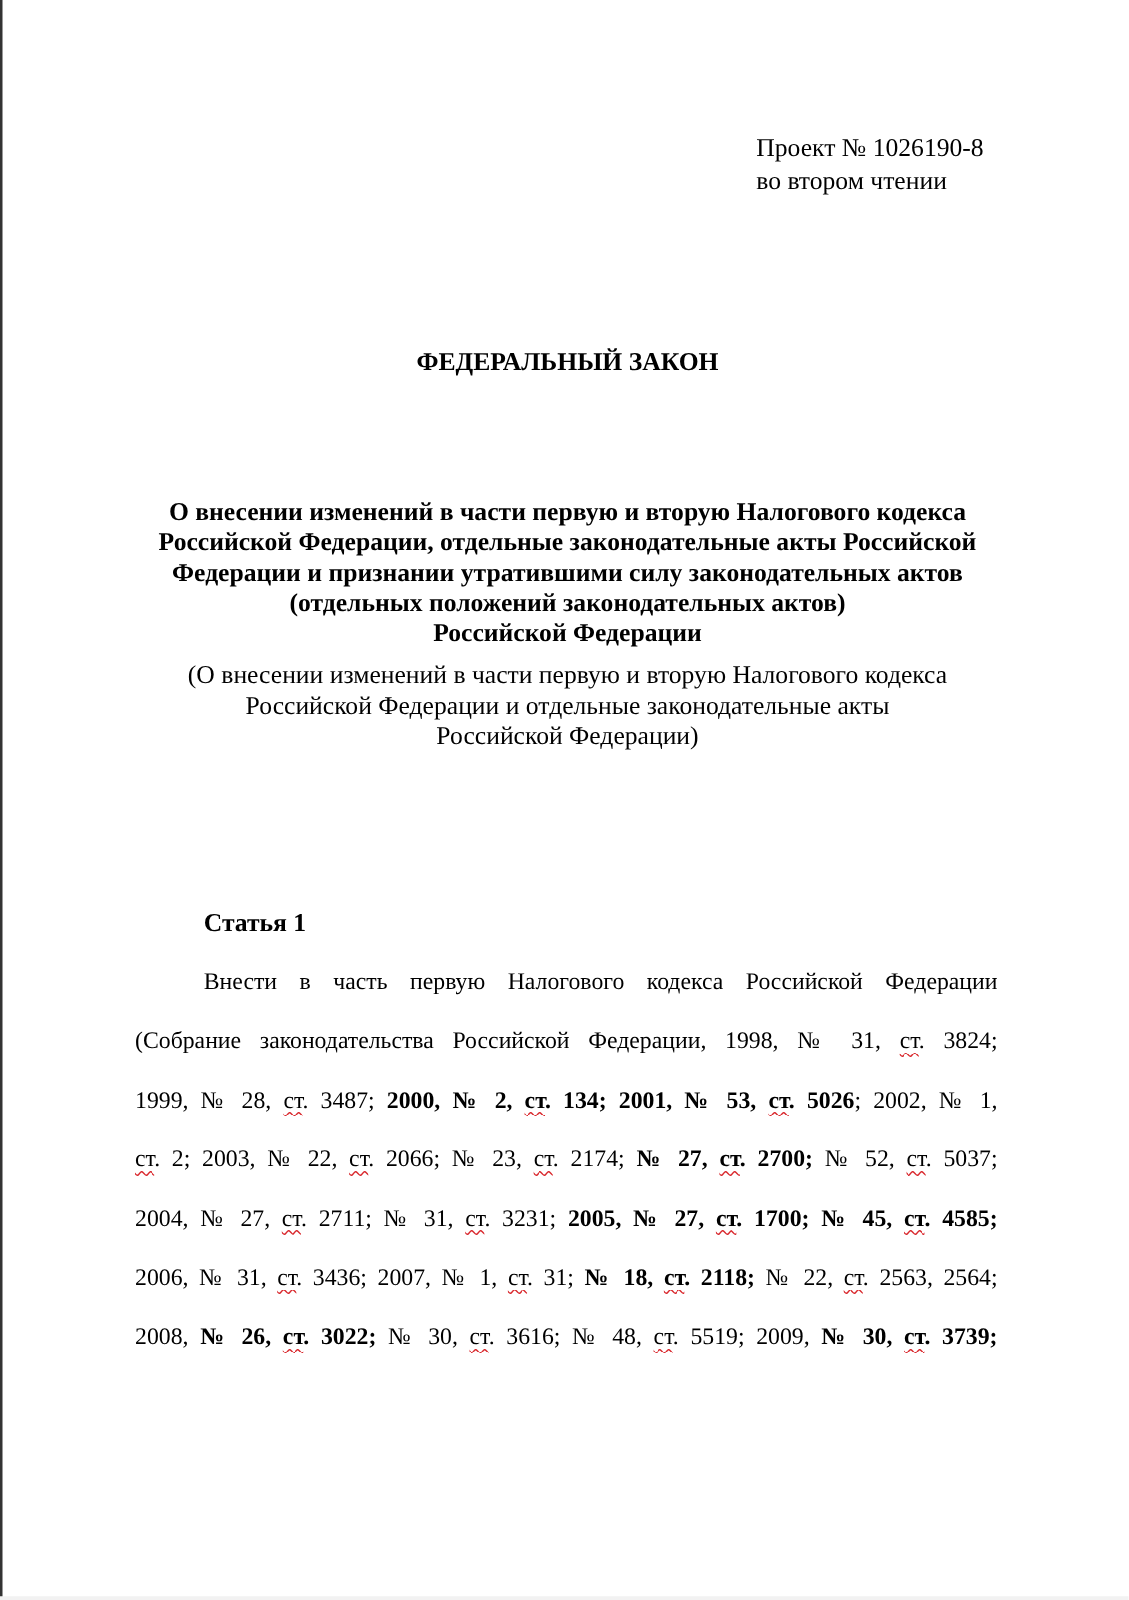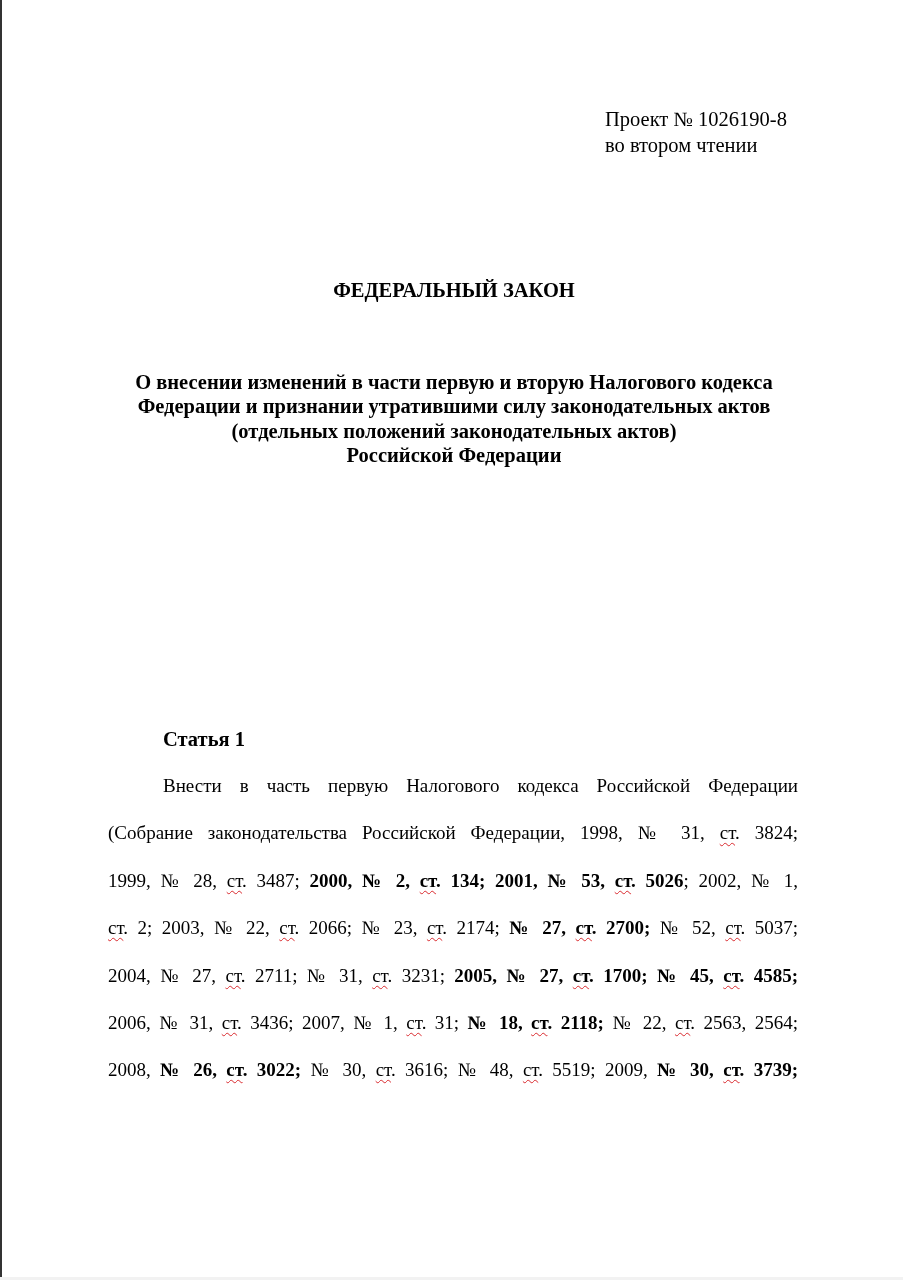--- a/index.html
+++ b/index.html
@@ -11,21 +11,21 @@
   .left-edge { position: absolute; left: 0; top: 0; width: 2px; height: 1280px; background: #333; }
   .bottom-edge { position: absolute; left: 0; bottom: 0; width: 903px; height: 3px; background: #f2f2f2; }
   .page { position: absolute; left: 0; top: 0; width: 800px; height: 1280px; }
 
   .project { position: absolute; left: 605px; top: 106px; font-size: 20.5px; line-height: 26px; }
   .project div { white-space: nowrap; }
 
   .doc-type { position: absolute; left: 0; width: 908px; top: 277px; text-align: center;
     font-weight: bold; font-size: 20.5px; line-height: 26px; }
 
-  .title { position: absolute; left: 100px; width: 708px; top: 370px; text-align: center;
+  .title { position: absolute; left: 100px; width: 708px; top: 398px; text-align: center;
     font-weight: bold; font-size: 20.5px; line-height: 24.3px; }
   .title div { white-space: nowrap; }
 
   .subtitle { position: absolute; left: 100px; width: 708px; top: 528px; text-align: center;
     font-size: 20.5px; line-height: 24.5px; }
   .subtitle div { white-space: nowrap; }
 
   .article-heading { position: absolute; left: 163px; top: 726px; font-weight: bold; font-size: 20.5px; line-height: 26px; }
 
   .body-text { position: absolute; left: 108px; width: 690px; top: 773px; font-size: 19px; }
@@ -45,25 +45,31 @@
 
   <div class="project">
     <div>Проект № 1026190-8</div>
     <div>во втором чтении</div>
   </div>
 
   <div class="doc-type">ФЕДЕРАЛЬНЫЙ ЗАКОН</div>
 
   <div class="title">
     <div>О внесении изменений в части первую и вторую Налогового кодекса</div>
+    <div>Российской Федерации, отдельные законодательные акты Российской</div>
     <div>Федерации и признании утратившими силу законодательных актов</div>
     <div>(отдельных положений законодательных актов)</div>
     <div>Российской Федерации</div>
   </div>
 
+  <div class="subtitle">
+    <div>(О внесении изменений в части первую и вторую Налогового кодекса</div>
+    <div>Российской Федерации и отдельные законодательные акты</div>
+    <div>Российской Федерации)</div>
+  </div>
 
   <div class="article-heading">Статья 1</div>
 
   <div class="body-text" id="article-body">
       <div class="body-line indent"><span>Внести в часть первую Налогового кодекса Российской Федерации</span></div>
       <div class="body-line"><span>(Собрание законодательства Российской Федерации, 1998, № 31, </span><span class="spell">ст</span><span>. 3824;</span></div>
       <div class="body-line"><span>1999, № 28, </span><span class="spell">ст</span><span>. 3487; </span><span class="b">2000, № 2, </span><span class="b spell">ст</span><span class="b">. 134; 2001, № 53, </span><span class="b spell">ст</span><span class="b">. 5026</span><span>; 2002, № 1,</span></div>
       <div class="body-line"><span class="spell">ст</span><span>. 2; 2003, № 22, </span><span class="spell">ст</span><span>. 2066; № 23, </span><span class="spell">ст</span><span>. 2174; </span><span class="b">№ 27, </span><span class="b spell">ст</span><span class="b">. 2700;</span><span> № 52, </span><span class="spell">ст</span><span>. 5037;</span></div>
       <div class="body-line"><span>2004, № 27, </span><span class="spell">ст</span><span>. 2711; № 31, </span><span class="spell">ст</span><span>. 3231; </span><span class="b">2005, № 27, </span><span class="b spell">ст</span><span class="b">. 1700; № 45, </span><span class="b spell">ст</span><span class="b">. 4585;</span></div>
       <div class="body-line"><span>2006, № 31, </span><span class="spell">ст</span><span>. 3436; 2007, № 1, </span><span class="spell">ст</span><span>. 31; </span><span class="b">№ 18, </span><span class="b spell">ст</span><span class="b">. 2118;</span><span> № 22, </span><span class="spell">ст</span><span>. 2563, 2564;</span></div>

